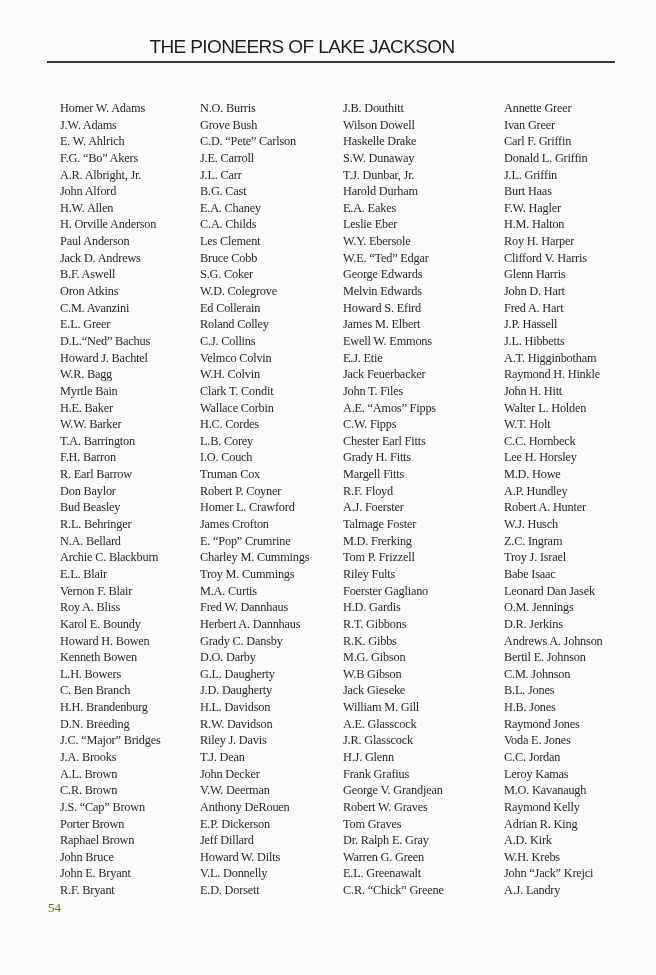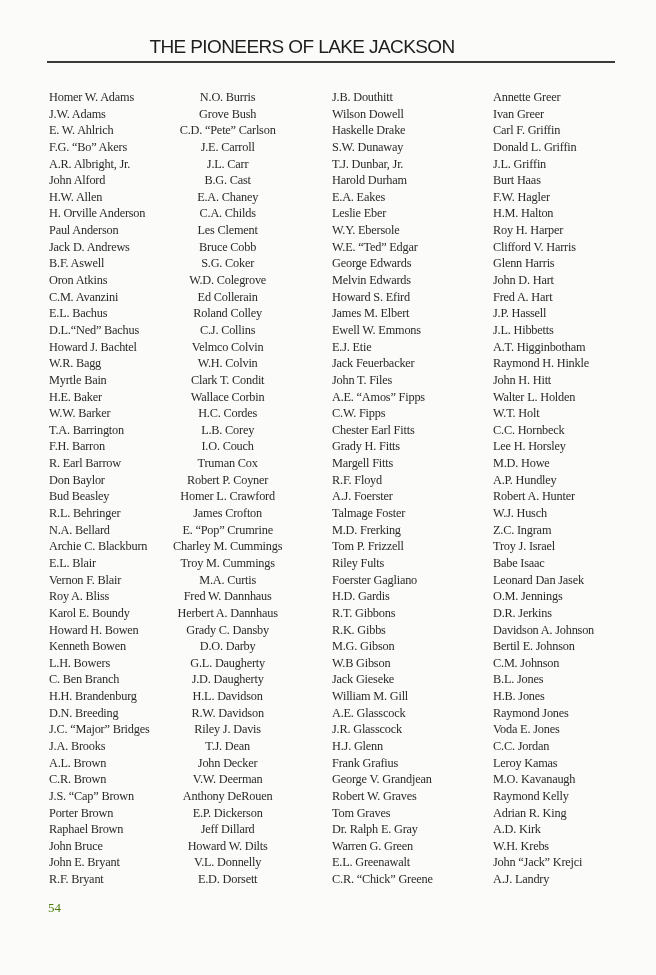--- a/index.html
+++ b/index.html
@@ -23,32 +23,32 @@
     }
     .rule {
       position: absolute;
       left: 47px; width: 568px;
       top: 61px; height: 2px;
       background: #3a3a3a;
     }
     .col {
       position: absolute;
       top: 88px;
-      margin: 1px; padding: 0;
+      margin: 12px; padding: 0;
       list-style: none;
     }
     .col li {
       height: 16.65px;
       line-height: 16.65px;
       font-size: 12.3px;
       white-space: nowrap;
       letter-spacing: -0.2px;
     }
     #col0 { left: 48px; }
-    #col1 { left: 172px; text-align: center; }
+    #col1 { left: 188px; }
     #col2 { left: 331px; }
     #col3 { left: 492px; }
     .page-num {
       position: absolute;
       left: 48px; top: 900px;
       font-size: 13px;
       color: #4d7c0f;
     }
   </style>
 </head>
@@ -64,21 +64,21 @@
     <li>F.G. “Bo” Akers</li>
     <li>A.R. Albright, Jr.</li>
     <li>John Alford</li>
     <li>H.W. Allen</li>
     <li>H. Orville Anderson</li>
     <li>Paul Anderson</li>
     <li>Jack D. Andrews</li>
     <li>B.F. Aswell</li>
     <li>Oron Atkins</li>
     <li>C.M. Avanzini</li>
-    <li>E.L. Bachus</li>
+    <li>E.L. Greer</li>
     <li>D.L.“Ned” Bachus</li>
     <li>Howard J. Bachtel</li>
     <li>W.R. Bagg</li>
     <li>Myrtle Bain</li>
     <li>H.E. Baker</li>
     <li>W.W. Barker</li>
     <li>T.A. Barrington</li>
     <li>F.H. Barron</li>
     <li>R. Earl Barrow</li>
     <li>Don Baylor</li>
@@ -233,21 +233,21 @@
     <li>M.D. Howe</li>
     <li>A.P. Hundley</li>
     <li>Robert A. Hunter</li>
     <li>W.J. Husch</li>
     <li>Z.C. Ingram</li>
     <li>Troy J. Israel</li>
     <li>Babe Isaac</li>
     <li>Leonard Dan Jasek</li>
     <li>O.M. Jennings</li>
     <li>D.R. Jerkins</li>
-    <li>Davidson A. Johnson</li>
+    <li>Andrews A. Johnson</li>
     <li>Bertil E. Johnson</li>
     <li>C.M. Johnson</li>
     <li>B.L. Jones</li>
     <li>H.B. Jones</li>
     <li>Raymond Jones</li>
     <li>Voda E. Jones</li>
     <li>C.C. Jordan</li>
     <li>Leroy Kamas</li>
     <li>M.O. Kavanaugh</li>
     <li>Raymond Kelly</li>

